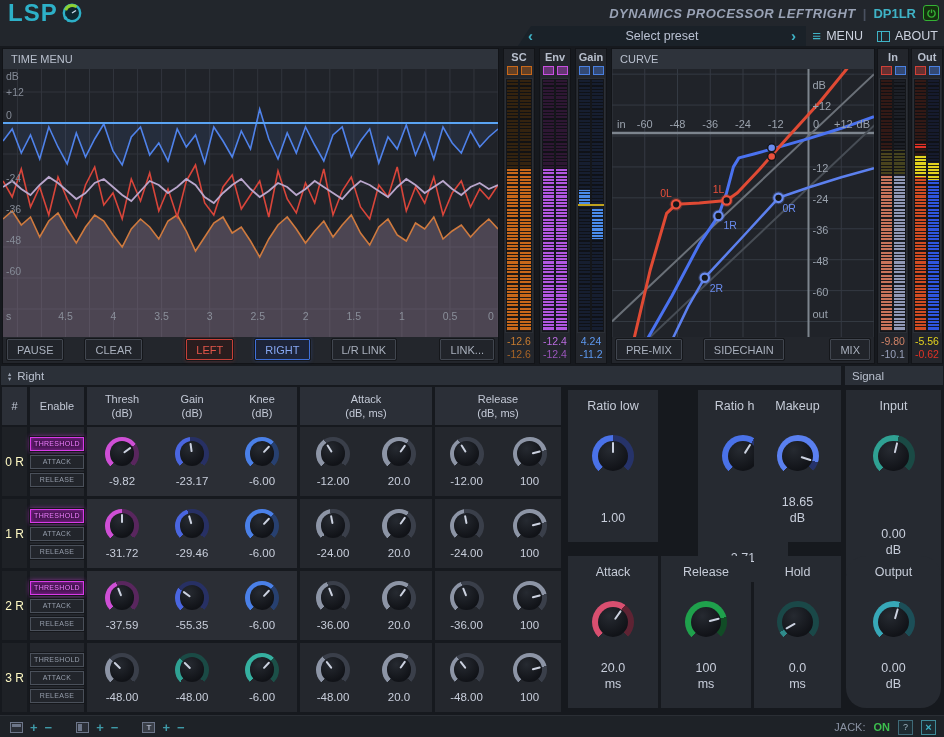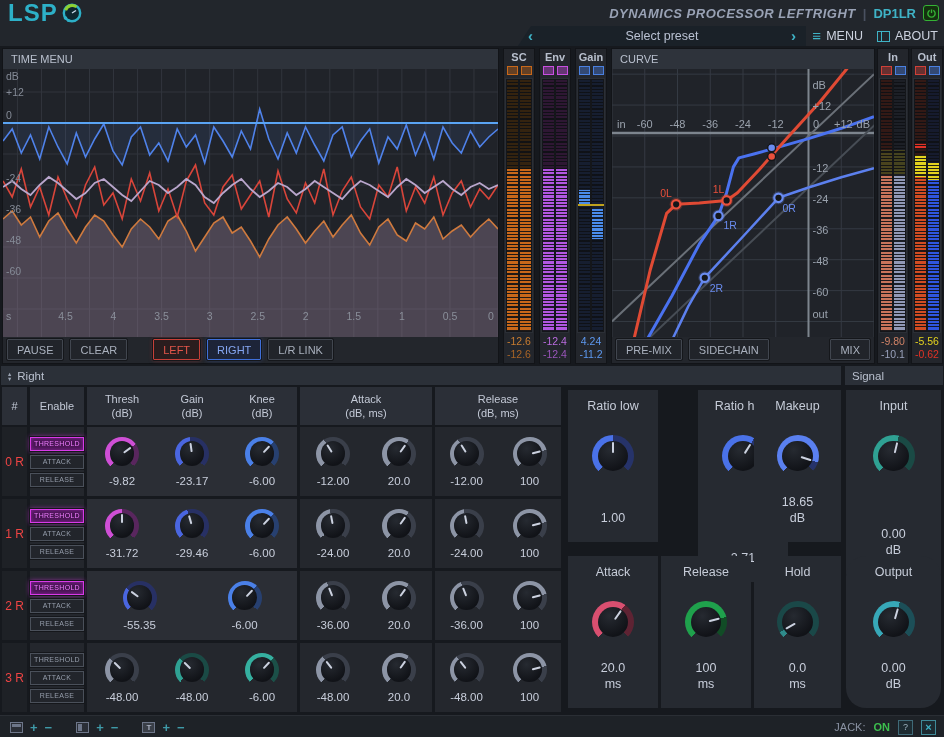--- a/index.html
+++ b/index.html
@@ -22,21 +22,21 @@
   .menubar-right{position:absolute;right:6px;top:0;height:20px;display:flex;align-items:center;gap:14px;font-size:12.5px;color:#ccd2df;}
   .mi{display:flex;align-items:center;gap:5px;}
   .mi-ham{color:#3fb3c6;font-size:15px;font-weight:bold;line-height:12px;}
   .mi-about-ic{width:11px;height:9px;border:1.5px solid #3fb3c6;position:relative;}
   .mi-about-ic::after{content:"";position:absolute;left:3px;top:0;bottom:0;width:1.5px;background:#3fb3c6;}
   
   .main{position:absolute;left:0;top:46px;width:944px;height:318px;}
   .panel{position:absolute;background:#23262c;border:1px solid #121418;box-sizing:border-box;}
   .phead{height:20px;background:#2e333b;color:#b9c0ce;font-size:11px;line-height:20px;padding:0 8px;}
   .plot{position:relative;background:#202329;}
-  .btnrow{position:absolute;left:4px;right:4px;bottom:3px;display:flex;gap:7px;align-items:center;}
+  .btnrow{position:absolute;left:4px;right:4px;bottom:3px;display:flex;gap:22px;align-items:center;}
   .btn{display:inline-flex;align-items:center;justify-content:center;height:21px;background:#21242a;
        border:1px solid #41464f;outline:1px solid #15171b;border-radius:1px;color:#a9b0bd;font-size:11px;padding:0 9px;white-space:nowrap;}
   .btn.left-act{border-color:#c74038;color:#e3564a;background:#2a1d1e;box-shadow:0 0 4px rgba(220,60,50,.5);}
   .btn.right-act{border-color:#3f6fd8;color:#86a7f2;background:#1d2438;box-shadow:0 0 4px rgba(70,110,220,.5);}
   .btn.wide{flex:1;}
   .spacer{flex:1;}
   
   .mcol{position:absolute;top:2px;height:316px;width:32px;background:#23262c;border:1px solid #121418;box-sizing:border-box;
         display:flex;flex-direction:column;align-items:center;}
   .mlabel{font-size:11px;color:#b9c0ce;line-height:16px;height:16px;font-weight:bold;}
@@ -54,21 +54,21 @@
   .kptr{position:absolute;left:calc(50% - 1.2px);top:17%;width:2.4px;height:27%;background:#ccd2e0;border-radius:2px;}
   
   .ctrl{position:absolute;left:0;top:366px;width:944px;height:348px;}
   .sechead{position:absolute;top:0;height:19px;background:#2b3038;font-size:11.5px;color:#b9c0ce;display:flex;align-items:center;padding:0 7px;box-sizing:border-box;}
   .updn{display:flex;flex-direction:column;line-height:5px;font-size:6.5px;color:#9aa3b2;margin-right:6px;}
   .thcell,.tcell{position:absolute;box-sizing:border-box;background:#2b2f37;color:#c3c9d6;font-size:11px;}
   .thcell{height:38px;top:21px;display:flex;align-items:center;justify-content:center;text-align:center;line-height:14px;}
   .thgroup{display:flex;width:100%;}
   .thgroup>div{flex:1;text-align:center;}
   .tcell{height:69px;}
-  .rowlab{display:flex;align-items:center;justify-content:center;font-size:12px;background:#1e2126;color:#ef4444;}
+  .rowlab{display:flex;align-items:center;justify-content:center;font-size:12px;background:#1e2126;color:#fef9c3;}
   .encell{background:#24272d;display:flex;flex-direction:column;align-items:center;justify-content:center;gap:4px;}
   .enbtn{width:54px;height:14px;box-sizing:border-box;border:1px solid #4a505a;outline:1px solid #15171b;background:#22252b;
          color:#969eac;font-size:7px;display:flex;align-items:center;justify-content:center;letter-spacing:.3px;}
   .enbtn.on{border-color:#d83ae8;background:#471553;color:#f07cff;box-shadow:0 0 5px rgba(210,50,225,.8), inset 0 0 4px rgba(200,50,220,.55);}
   .kgroup{display:flex;align-items:center;}
   .kslot{flex:1;display:flex;flex-direction:column;align-items:center;gap:4px;}
   .kval{font-size:11.5px;color:#c8cedb;}
   
   .bigcell{position:absolute;background:#262a31;box-sizing:border-box;display:flex;flex-direction:column;align-items:center;}
   .bigcell .blabel{font-size:12.5px;color:#c6ccd8;margin-top:9px;}
@@ -202,20 +202,21 @@
           </svg>
       </div>
       <div class="btnrow" id="tg-btnrow">
         <button class="btn">PAUSE</button>
         <button class="btn">CLEAR</button>
         <span style="width:12px"></span>
         <button class="btn left-act">LEFT</button>
         <button class="btn right-act">RIGHT</button>
         <button class="btn">L/R LINK</button>
         <span style="width:14px"></span>
+        <button class="btn wide">LINK...</button>
       </div>
     </div>
 
     <div id="meters-left"></div>
 
     <div class="panel" style="left:611px;top:2px;width:264px;height:316px;">
       <div class="phead">CURVE</div>
       <div class="plot" style="height:268px;">
         <svg id="cv-svg" width="262" height="268" viewBox="0 0 262 268">
             <line x1="0" y1="0" x2="0" y2="268" stroke="#343a43" stroke-width="1"></line>
@@ -560,20 +561,29 @@
           </div>
         </div>
         <div class="tcell rowlab" style="left: 2px; width: 25px; top: 205px;">2 R</div>
         <div class="tcell encell" style="left: 30px; width: 54px; top: 205px;">
           <div class="enbtn on">THRESHOLD</div>
           <div class="enbtn">ATTACK</div>
           <div class="enbtn">RELEASE</div>
         </div>
         <div class="tcell kgroup" style="left: 87px; width: 210px; top: 205px; background: rgb(43, 46, 53);">
           <div class="kslot">
+            <div class="knob" style="height: 34px; width: 34px; background: conic-gradient(from 225deg, rgb(207, 79, 214) 0deg, rgb(207, 79, 214) 113.4deg, rgb(89, 38, 94) 113.4deg, rgb(89, 38, 94) 270deg, rgba(0, 0, 0, 0) 270deg, rgba(0, 0, 0, 0) 360deg);">
+              <div class="kcap"></div>
+              <div class="kptrw" style="transform: rotate(-21.6deg);">
+                <div class="kptr"></div>
+              </div>
+            </div>
+            <div class="kval">-37.59</div>
+          </div>
+          <div class="kslot">
             <div class="knob" style="height: 34px; width: 34px; background: conic-gradient(from 225deg, rgb(74, 102, 224) 0deg, rgb(74, 102, 224) 81deg, rgb(39, 48, 100) 81deg, rgb(39, 48, 100) 270deg, rgba(0, 0, 0, 0) 270deg, rgba(0, 0, 0, 0) 360deg);">
               <div class="kcap"></div>
               <div class="kptrw" style="transform: rotate(-54deg);">
                 <div class="kptr"></div>
               </div>
             </div>
             <div class="kval">-55.35</div>
           </div>
           <div class="kslot">
             <div class="knob" style="height: 34px; width: 34px; background: conic-gradient(from 225deg, rgb(74, 128, 232) 0deg, rgb(74, 128, 232) 178.2deg, rgb(39, 64, 112) 178.2deg, rgb(39, 64, 112) 270deg, rgba(0, 0, 0, 0) 270deg, rgba(0, 0, 0, 0) 360deg);">

